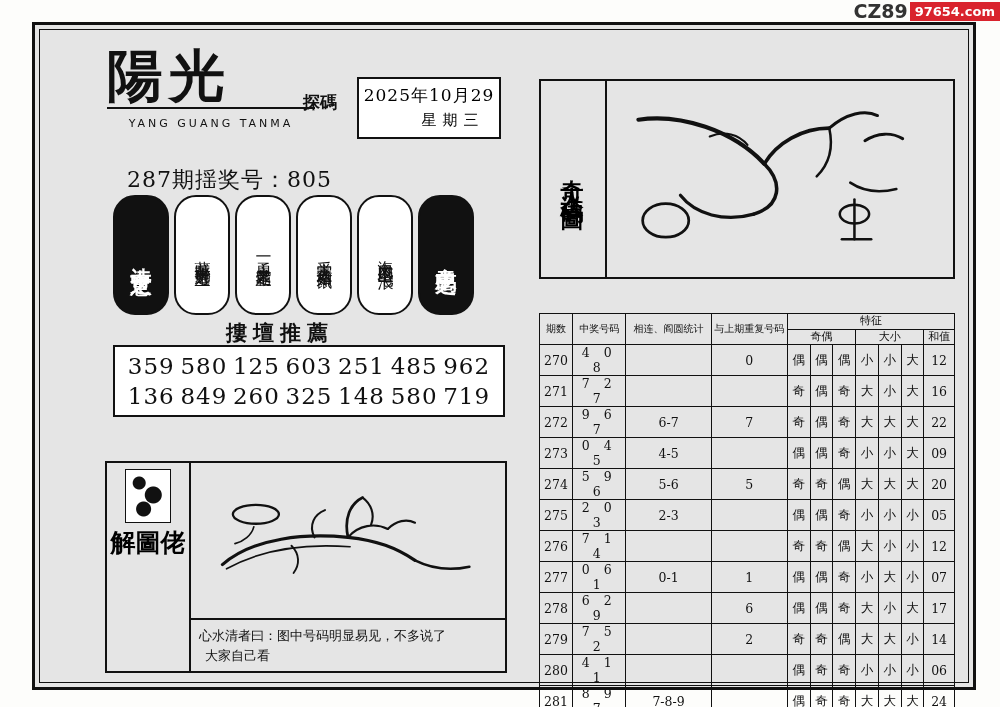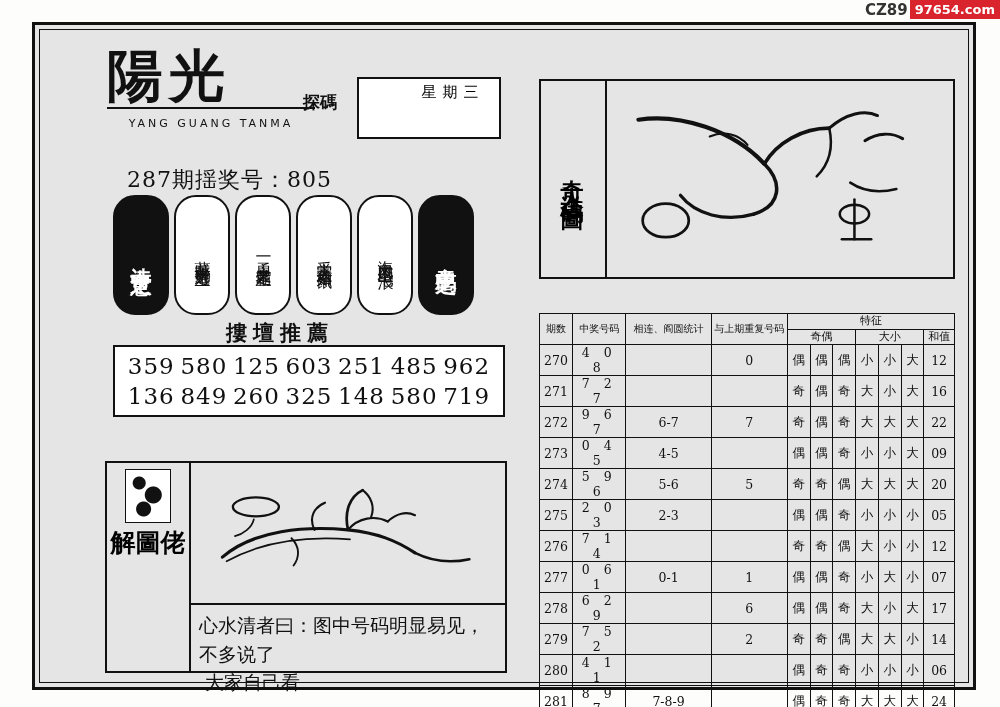--- a/index.html
+++ b/index.html
@@ -8,21 +8,21 @@
     background:#fdfdfb;
     font-family:"DejaVu Sans","Liberation Sans",sans-serif;
     overflow:hidden;
     position:relative;
   }
   
   #watermark{
     position:absolute;top:0;right:0;display:flex;align-items:center;
     font-size:13px;font-weight:bold;
   }
-  #watermark .cz{color:#333;letter-spacing:0;padding-right:2px;font-size:15px;}
+  #watermark .cz{color:#333;letter-spacing:0;padding-right:2px;font-size:19px;}
   #watermark .site{background:#d9232d;color:#fff;padding:2px 5px;font-size:13px;}
 
   
   #poster{
     position:absolute;left:32px;top:22px;width:938px;height:662px;
     border:3px solid #111;background:#e5e5e5;
   }
   #poster:after{
     content:"";position:absolute;left:4px;top:4px;right:4px;bottom:4px;
     border:1px solid #111;pointer-events:none;
@@ -117,21 +117,21 @@
       radial-gradient(circle at 40% 75%, #111 0 7px, transparent 8px),
       #fff;
   }
   #jietu .txt{
     font-family:"DejaVu Serif","Liberation Serif",serif;
     font-size:25px;font-weight:bold;line-height:1.12;margin-top:6px;text-align:center;
   }
   #picright{flex:1;display:flex;flex-direction:column;}
   #drawing2{flex:1;position:relative;}
   #note{
-    border-top:2px solid #111;padding:6px 8px;font-size:19px;line-height:1.5;
+    border-top:2px solid #111;padding:6px 8px;font-size:13px;line-height:1.5;
     font-family:"DejaVu Serif","Liberation Serif",serif;color:#111;
   }
   #note .l2{padding-left:6px;}
 
   
   #rightcol{position:absolute;left:498px;top:8px;width:428px;height:640px;}
 
   #qiren{
     position:absolute;left:6px;top:46px;width:416px;height:200px;
     border:2px solid #111;box-sizing:border-box;display:flex;
@@ -172,20 +172,21 @@
 
   <div id="leftcol">
 
     <div id="logo">
       <div class="big">陽光</div>
       <div class="pinyin">YANG  GUANG  TANMA</div>
       <div class="sub">探碼</div>
     </div>
 
     <div id="datebox">
+      <div class="d1">2025年10月29</div>
       <div class="d2">星期三</div>
     </div>
 
     <div id="issue">287期揺奖号：805</div>
 
     <div id="poem">
       <div class="poem-cell dark">诗中之意</div>
       <div class="poem-cell light">藏龙卧虎远万里</div>
       <div class="poem-cell light">一勇之夫楚霸王</div>
       <div class="poem-cell light">受害之人猪如鼠</div>

